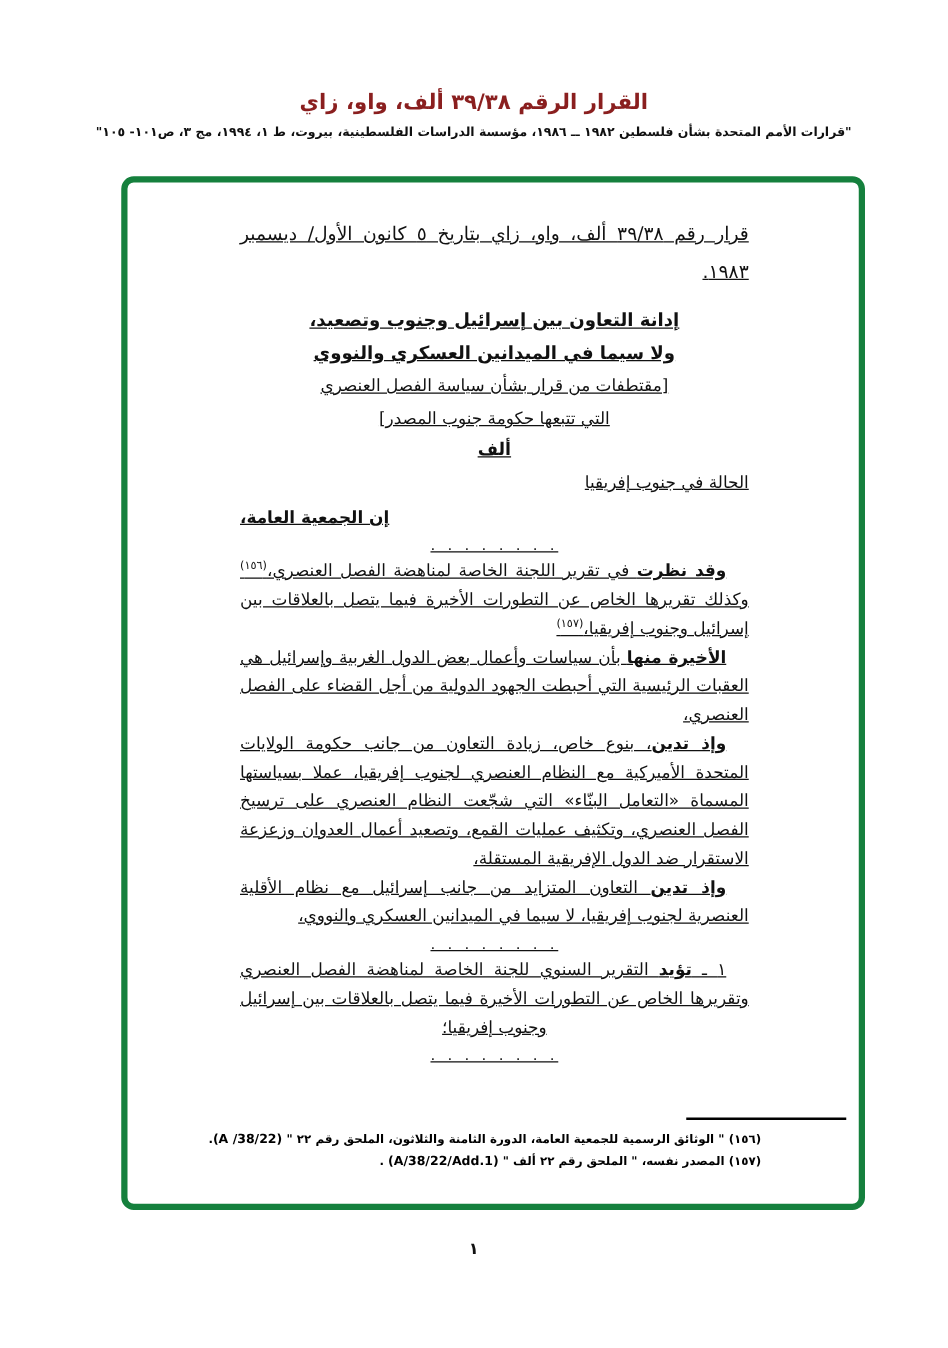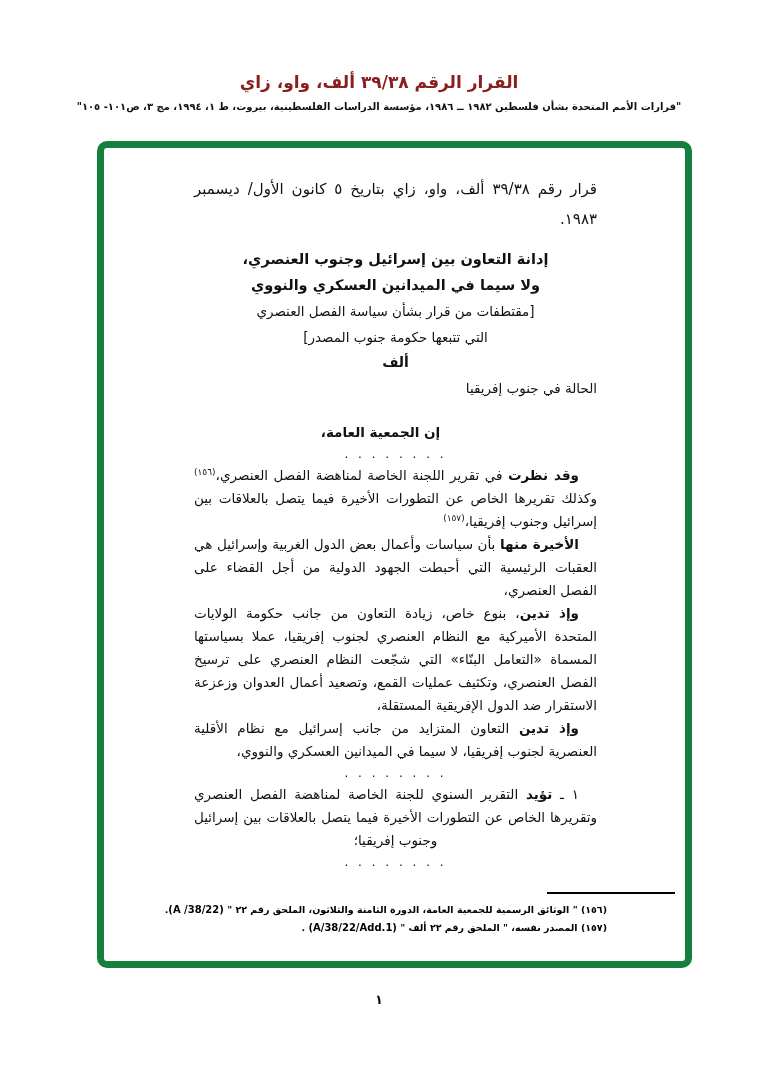--- a/index.html
+++ b/index.html
@@ -10,34 +10,34 @@
   .doc-title{
     padding-top:72px;text-align:center;color:#8a1f1f;
     font-weight:bold;font-size:17px;direction:rtl;
   }
   .doc-subtitle{
     margin-top:9px;text-align:center;font-weight:bold;font-size:10px;
     direction:rtl;color:#101010;
   }
   .green-box{
     position:absolute;left:97px;top:141px;width:595px;height:827px;
-    box-sizing:border-box;border:7px solid #15803d;border-radius:10px;
-    padding:26px 88px 0 90px;direction:rtl;
+    box-sizing:border-box;border:5px solid #15803d;border-radius:10px;
+    padding:26px 88px 0 90px;direction:rtl;text-decoration:underline;
   }
   .opening{
     margin:0 0 12px 0;font-size:15px;line-height:30px;text-align:justify;
   }
   .c{text-align:center;}
   .head-bold{font-weight:bold;font-size:14.5px;line-height:26px;}
   .head-note{font-size:13.5px;line-height:26px;}
   .sec-letter{font-weight:bold;font-size:14px;line-height:24px;margin-top:0;}
   .sec-title{font-size:13.5px;line-height:24px;margin-top:2px;text-align:right;}
   .assembly{
-    font-weight:bold;font-size:13.5px;line-height:24px;margin-top:20px;
-    text-align:center;padding-right:30px;
+    font-weight:bold;font-size:13.5px;line-height:24px;margin-top:4px;
+    text-align:left;padding-right:30px;
   }
   .dots{
     text-align:center;font-size:12px;line-height:20px;letter-spacing:3px;
     white-space:nowrap;overflow:hidden;
   }
   .para{
     margin:0;font-size:13.5px;line-height:23px;text-align:justify;
     text-indent:18px;
   }
   .para b{font-weight:bold;}
@@ -64,21 +64,21 @@
 <div>
 
   <div class="doc-title" lang="ar">القرار الرقم ٣٩/٣٨ ألف، واو، زاي</div>
 
   <div class="doc-subtitle" lang="ar">"قرارات الأمم المتحدة بشأن فلسطين ١٩٨٢ ــ ١٩٨٦، مؤسسة الدراسات الفلسطينية، بيروت، ط ١، ١٩٩٤، مج ٣، ص١٠١- ١٠٥"</div>
 
   <div class="green-box" lang="ar">
 
     <p class="opening">قرار رقم ٣٩/٣٨ ألف، واو، زاي بتاريخ ٥ كانون الأول/ ديسمبر ١٩٨٣.</p>
 
-    <div class="c head-bold">إدانة التعاون بين إسرائيل وجنوب العنصري،</div>
+    <div class="c head-bold">إدانة التعاون بين إسرائيل وجنوب وتصعيد،</div>
     <div class="c head-bold">ولا سيما في الميدانين العسكري والنووي</div>
     <div class="c head-note">[مقتطفات من قرار بشأن سياسة الفصل العنصري</div>
     <div class="c head-note">التي تتبعها حكومة جنوب المصدر]</div>
 
     <div class="c sec-letter">ألف</div>
     <div class="c sec-title">الحالة في جنوب إفريقيا</div>
 
     <div class="assembly">إن الجمعية العامة،</div>
 
     <div class="dots">. . . . . . . .</div>

